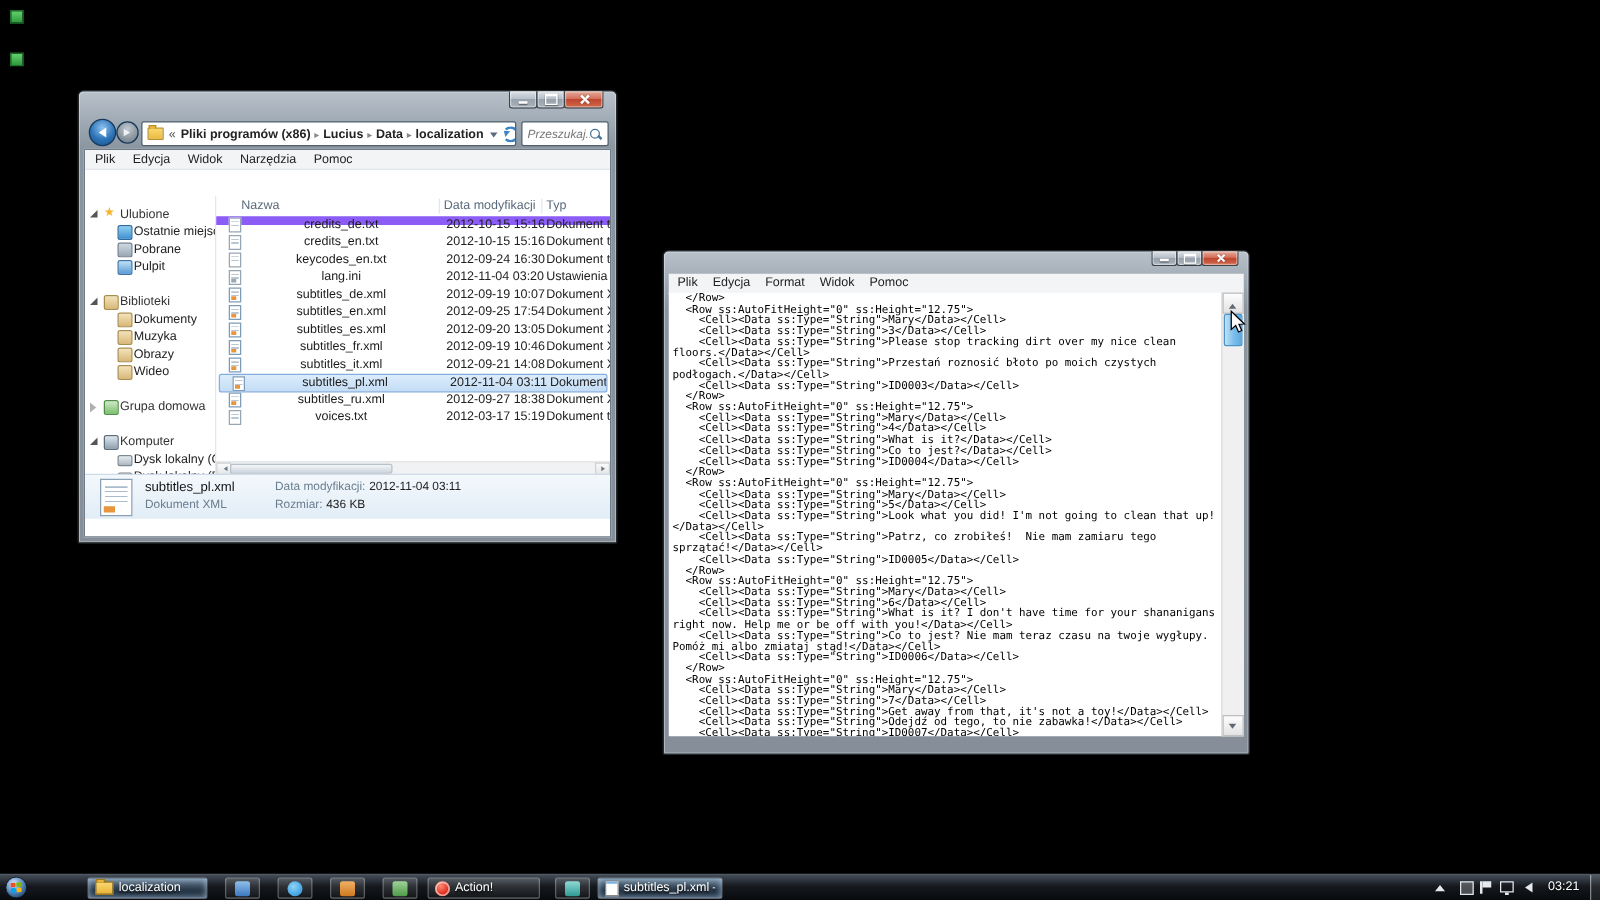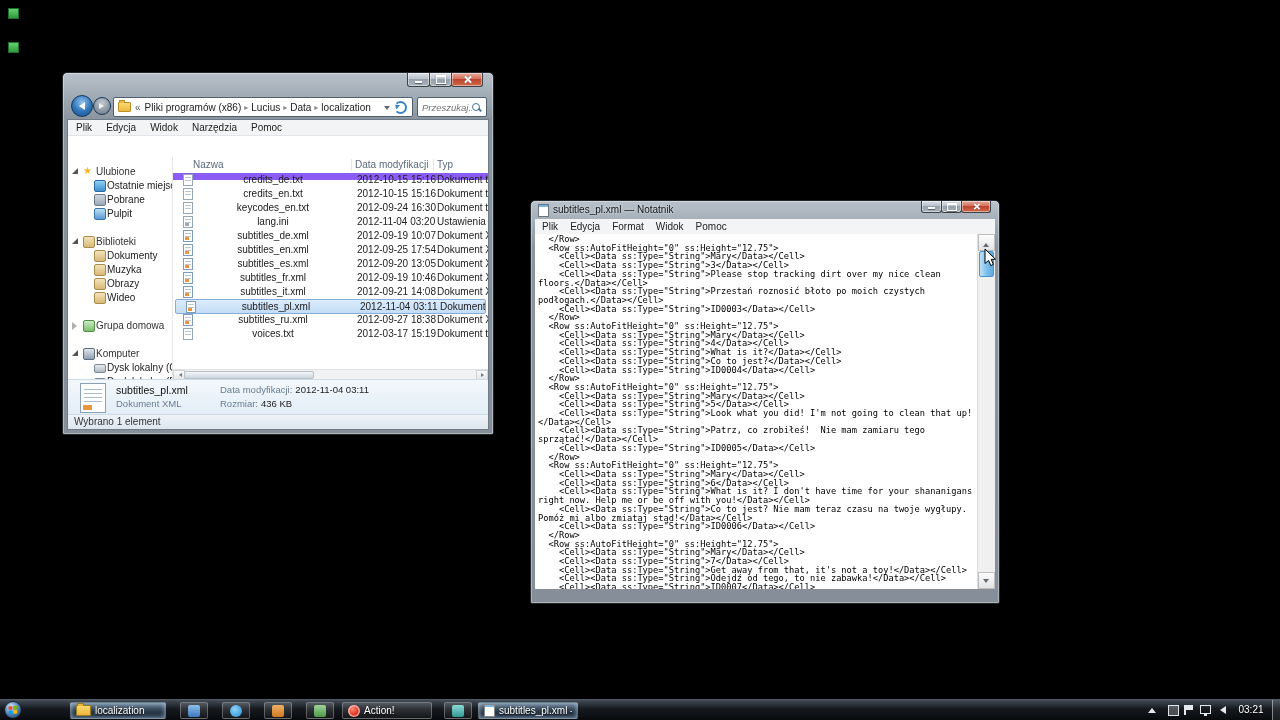--- a/index.html
+++ b/index.html
@@ -29,21 +29,21 @@
   .nav-back{left:4px;top:2px;width:20px;height:20px;background:radial-gradient(circle at 50% 32%,#8fc2ee,#2d74b8 55%,#1a4f86);}
   .nav-fwd{left:26px;top:4px;width:16px;height:16px;background:radial-gradient(circle at 50% 32%,#c2cad2,#8b959f 60%,#6f7a84);}
   .arr-l{width:0;height:0;border:4px solid transparent;border-right:6px solid #fff;margin-left:-4px;}
   .arr-r{width:0;height:0;border:3px solid transparent;border-left:5px solid #eef2f5;margin-right:-2px;}
   .addressbar{position:absolute;left:46px;right:76px;top:4px;height:18px;background:#fff;border:1px solid #51606e;
       border-radius:2px;display:flex;align-items:center;font-size:10px;color:#222;overflow:hidden;padding:0 3px;}
   .cfold{width:11px;height:8px;background:linear-gradient(#f9d86e,#ecb93f);border:1px solid #bb9026;border-radius:1px;
       position:relative;margin:0 3px 0 1px;flex:0 0 auto;}
   .cfold::before{content:"";position:absolute;top:-3px;left:0;width:4px;height:2px;background:#ecb93f;border:1px solid #bb9026;border-bottom:none;}
   .chev{color:#555;margin:0 1px;flex:0 0 auto;}
-  .seg{padding:0 3px;white-space:nowrap;flex:0 0 auto;}
+  .seg{padding:0 3px;white-space:nowrap;flex:0 0 auto;font-weight:bold;}
   .sep{color:#888;font-size:8px;flex:0 0 auto;}
   .addr-sp{flex:1 1 auto;}
   .ddcaret{width:0;height:0;border:3.5px solid transparent;border-top:4px solid #5a6b7c;margin:4px 4px 0 2px;flex:0 0 auto;}
   .rfr{width:9px;height:9px;border:2px solid #3a83c4;border-radius:50%;border-left-color:transparent;position:relative;
       margin-right:2px;flex:0 0 auto;}
   .rfr::after{content:"";position:absolute;left:-4px;top:-1px;border:3px solid transparent;border-right:4px solid #3a83c4;transform:rotate(40deg);}
   .searchbox{position:absolute;right:2px;top:4px;width:68px;height:18px;background:#fff;border:1px solid #51606e;
       border-radius:2px;display:flex;align-items:center;}
   .searchbox input{flex:1;min-width:0;border:none;outline:none;background:transparent;font-family:"Liberation Sans",sans-serif;
       font-size:9.5px;font-style:italic;color:#8a8a8a;padding:0 0 0 4px;}
@@ -392,31 +392,24 @@
         </div>
       </div>
 
       <div class="details">
         <span class="bigicon"></span>
         <span class="d-name">subtitles_pl.xml</span>
         <span class="d-type">Dokument XML</span>
         <span class="d-l1"><span>Data modyfikacji:</span><b>2012-11-04 03:11</b></span>
         <span class="d-l2"><span>Rozmiar:</span><b>436 KB</b></span>
       </div>
-      <div class="statusbar">
-        <span>Wybrano 1 element</span>
-      </div>
     </div>
   </div>
 
   <div class="win" id="notepad">
-    <div style="position:absolute;left:0;right:0;top:0;height:18px;">
-      <span class="npico"></span>
-      <span class="np-title">subtitles_pl.xml — Notatnik</span>
-    </div>
     <div class="capbtns">
       <div class="cb" style="width:19px">
           <span class="gmin" style="margin-top:3px"></span>
         </div>
       <div class="cb" style="width:19px">
           <span class="gmax" style="height:5px"></span>
         </div>
       <div class="cb close" style="width:28px">
           <span class="gx" style="transform:scale(.85)"></span>
         </div>

